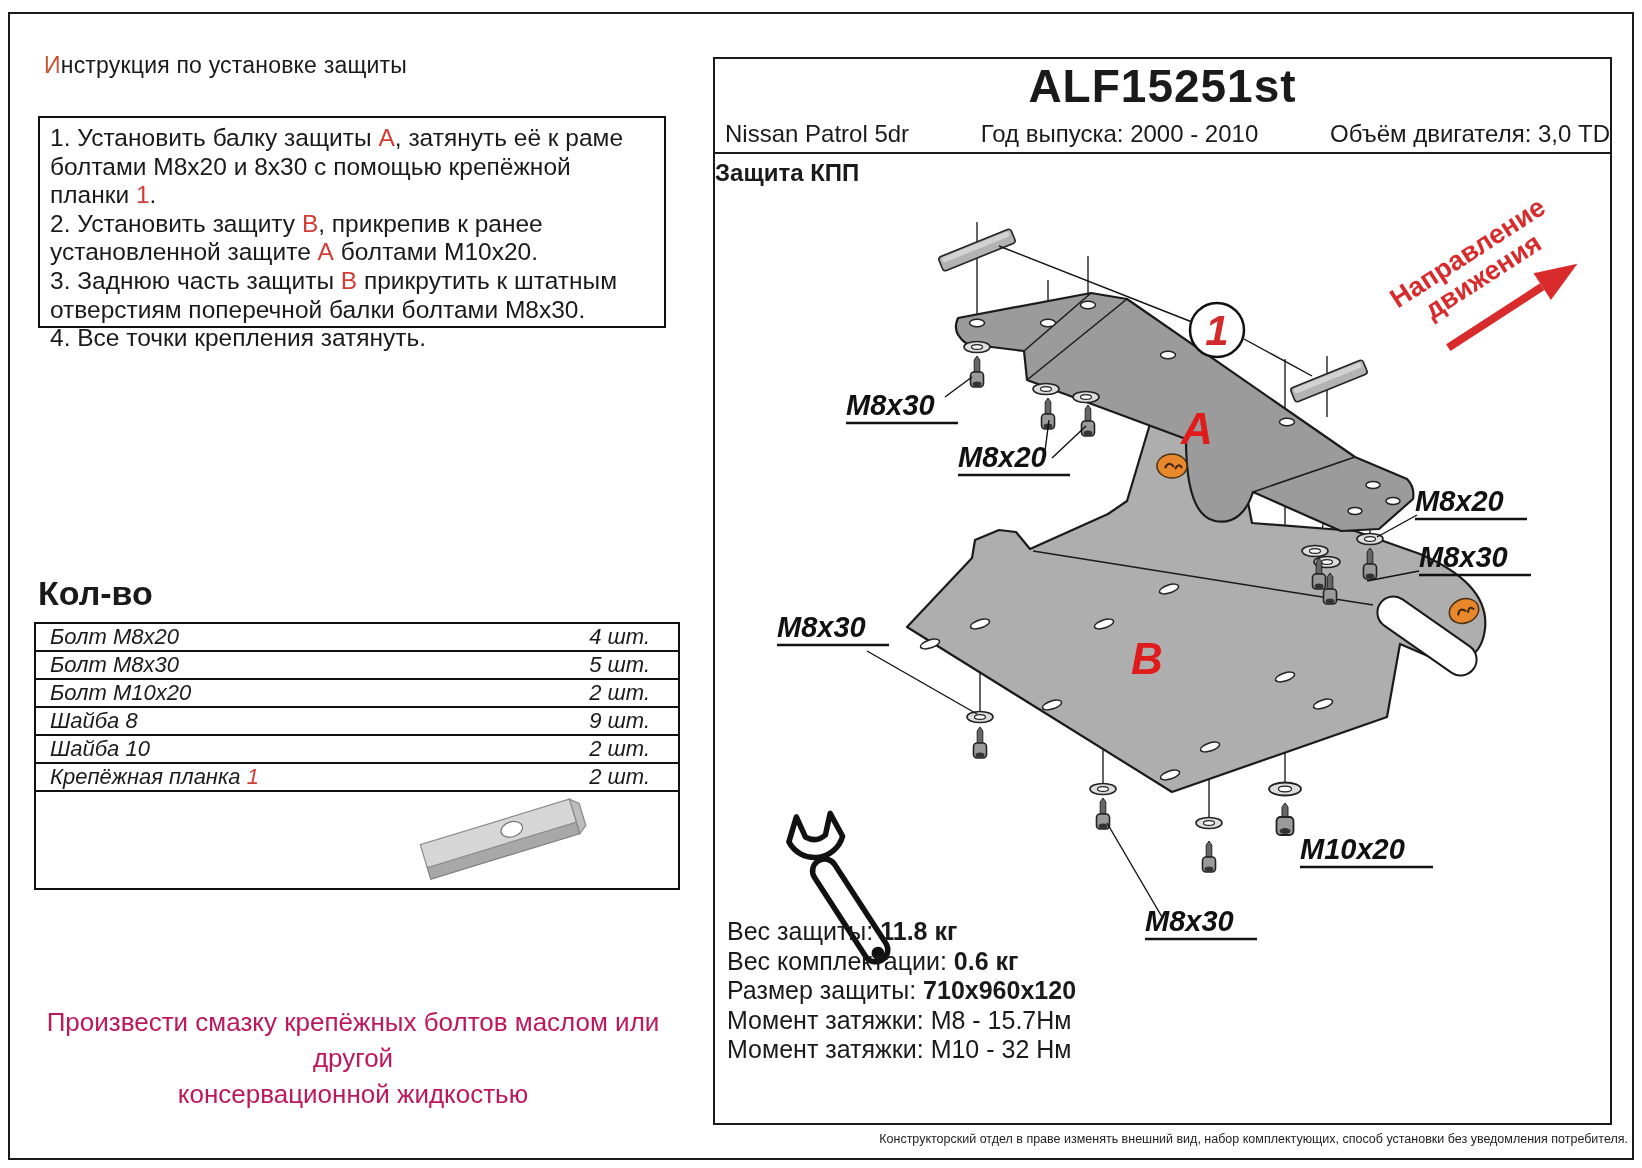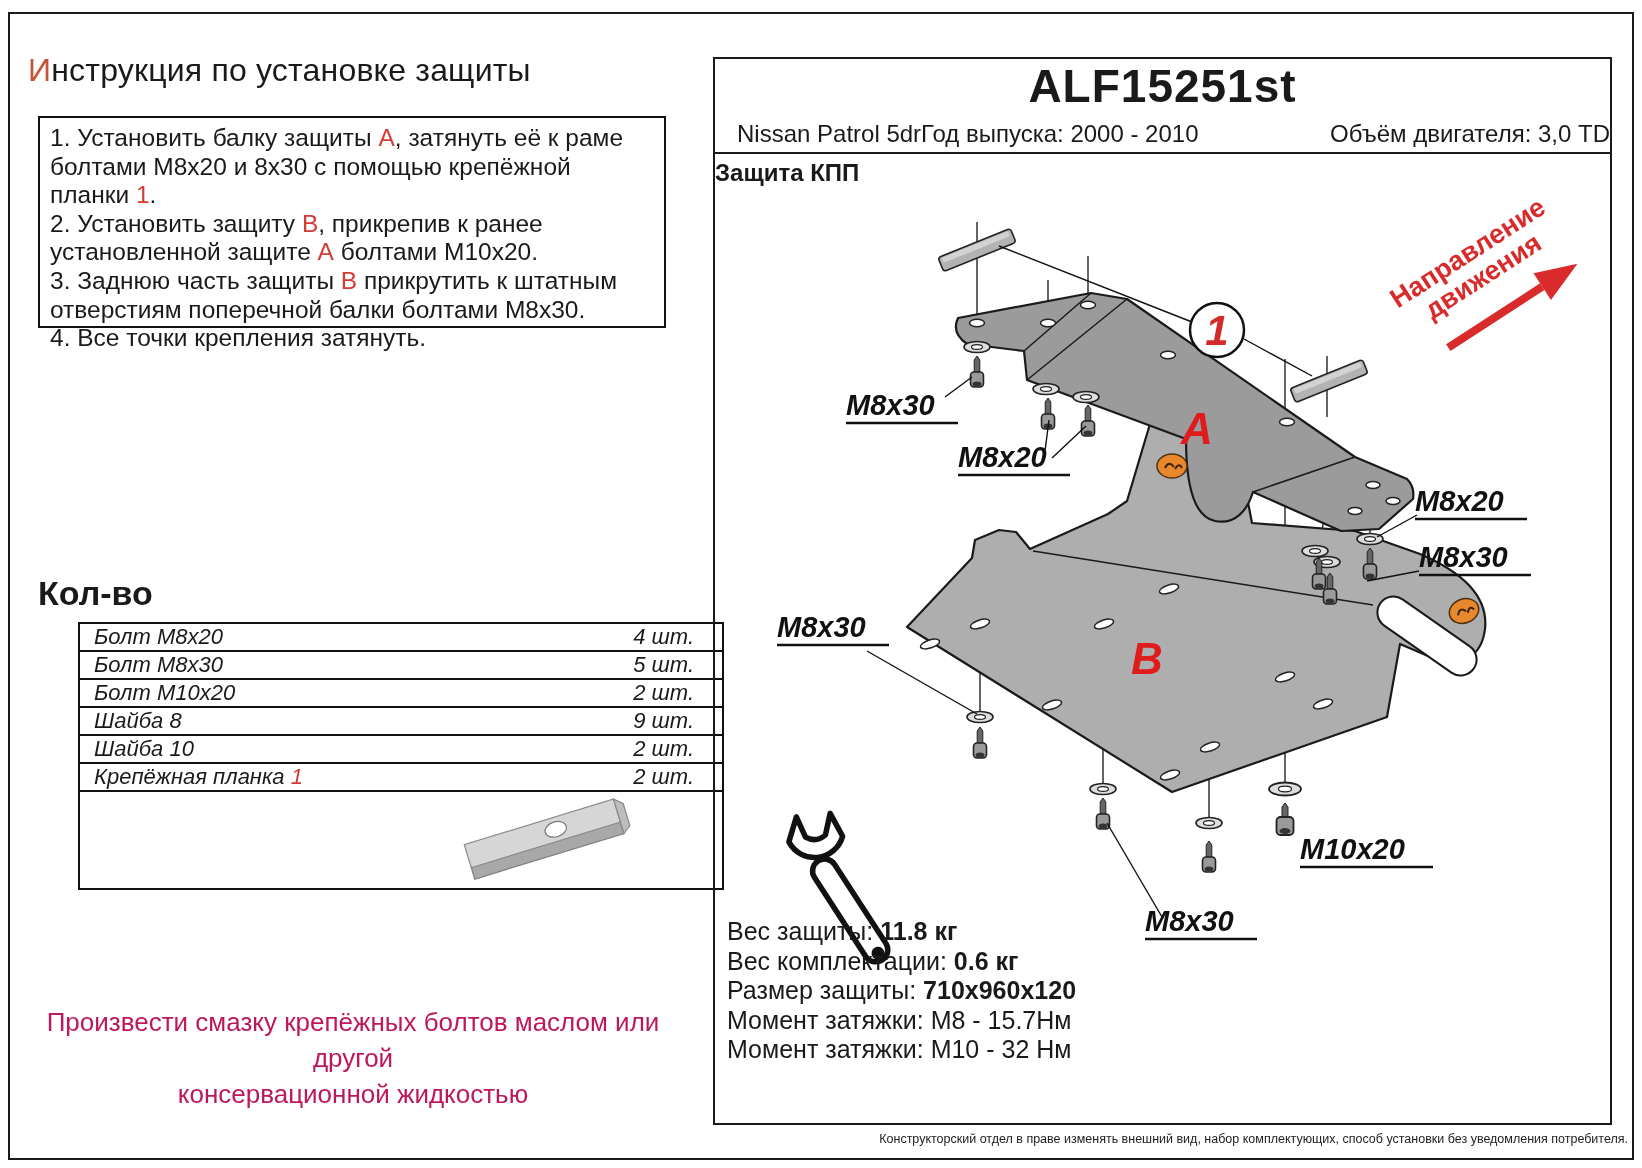--- a/index.html
+++ b/index.html
@@ -2,42 +2,42 @@
 <html><head>
 <meta charset="utf-8">
 <style>
   html,body{margin:0;padding:0;background:#fff;}
   body{width:1642px;height:1168px;position:relative;overflow:hidden;
        font-family:"Liberation Sans",sans-serif;color:#1a1a1a;}
   .abs{position:absolute;}
   
   .page-border{left:8px;top:12px;width:1622px;height:1144px;border:2px solid #1a1a1a;}
   
-  .doc-title{left:28px;top:52px;font-size:32px;letter-spacing:0.2px;}
+  .doc-title{left:44px;top:52px;font-size:23px;letter-spacing:0.2px;}
   .doc-title .cap{color:#c75334;}
   .instr-box{left:38px;top:116px;width:628px;height:212px;border:2px solid #111;
              padding:6px 10px;box-sizing:border-box;font-size:24.5px;line-height:28.6px;}
   .red{color:#d43b35;}
   .parts-head{left:38px;top:574px;width:630px;display:flex;justify-content:space-between;
               font-size:34px;font-weight:bold;}
   .parts-table{left:34px;top:622px;width:646px;height:268px;border:2px solid #111;
-               box-sizing:border-box;margin-left:44px;}
+               box-sizing:border-box;}
   .prow{height:28px;border-bottom:2px solid #111;display:flex;justify-content:space-between;
         align-items:center;font-size:22px;font-style:italic;box-sizing:border-box;
         padding:0 28px 0 14px;}
   .prow:last-of-type{border-bottom:none;}
   .plank-cell{position:absolute;left:300px;top:172px;width:330px;height:94px;}
   .warning{left:38px;top:1004px;width:630px;text-align:center;color:#be185d;font-size:26px;line-height:36px;}
   
   .dia-box{left:713px;top:57px;width:899px;height:1068px;border:2px solid #1a1a1a;box-sizing:border-box;}
   .dia-header{position:absolute;left:0;top:0;width:100%;height:95px;border-bottom:2px solid #1a1a1a;box-sizing:border-box;}
   .dia-code{position:absolute;left:0;top:0;width:100%;text-align:center;font-size:46px;font-weight:bold;letter-spacing:1px;}
   .dia-info{position:absolute;left:0;bottom:4px;width:100%;display:flex;font-size:24px;}
-  .dia-info .veh{flex:0 0 auto;padding-left:22px;}
-  .dia-info .yrs{flex:1 1 auto;}
+  .dia-info .veh{flex:0 0 auto;padding-left:10px;}
+  .dia-info .yrs{flex:1 1 auto;text-align:center;}
   .dia-info .eng{flex:0 0 auto;}
   .dia-title{position:absolute;left:0;top:100px;width:100%;text-align:left;font-size:24px;font-weight:bold;}
   .dia-svg{position:absolute;left:0;top:0;width:895px;height:1064px;}
   .specs{position:absolute;left:12px;top:858px;font-size:25px;line-height:29.5px;white-space:nowrap;}
   .specs b{font-weight:bold;}
   .fineprint{left:0;top:1132px;width:1628px;text-align:right;font-size:12.5px;color:#222;}
   
   text.lbl{font-family:"Liberation Sans",sans-serif;font-weight:bold;font-style:italic;font-size:29px;fill:#111;}
   text.plate-letter{font-family:"Liberation Sans",sans-serif;font-weight:bold;font-style:italic;font-size:44px;fill:#e01b1b;}
   text.callout{font-family:"Liberation Sans",sans-serif;font-weight:bold;font-style:italic;font-size:42px;fill:#d42a2a;}

